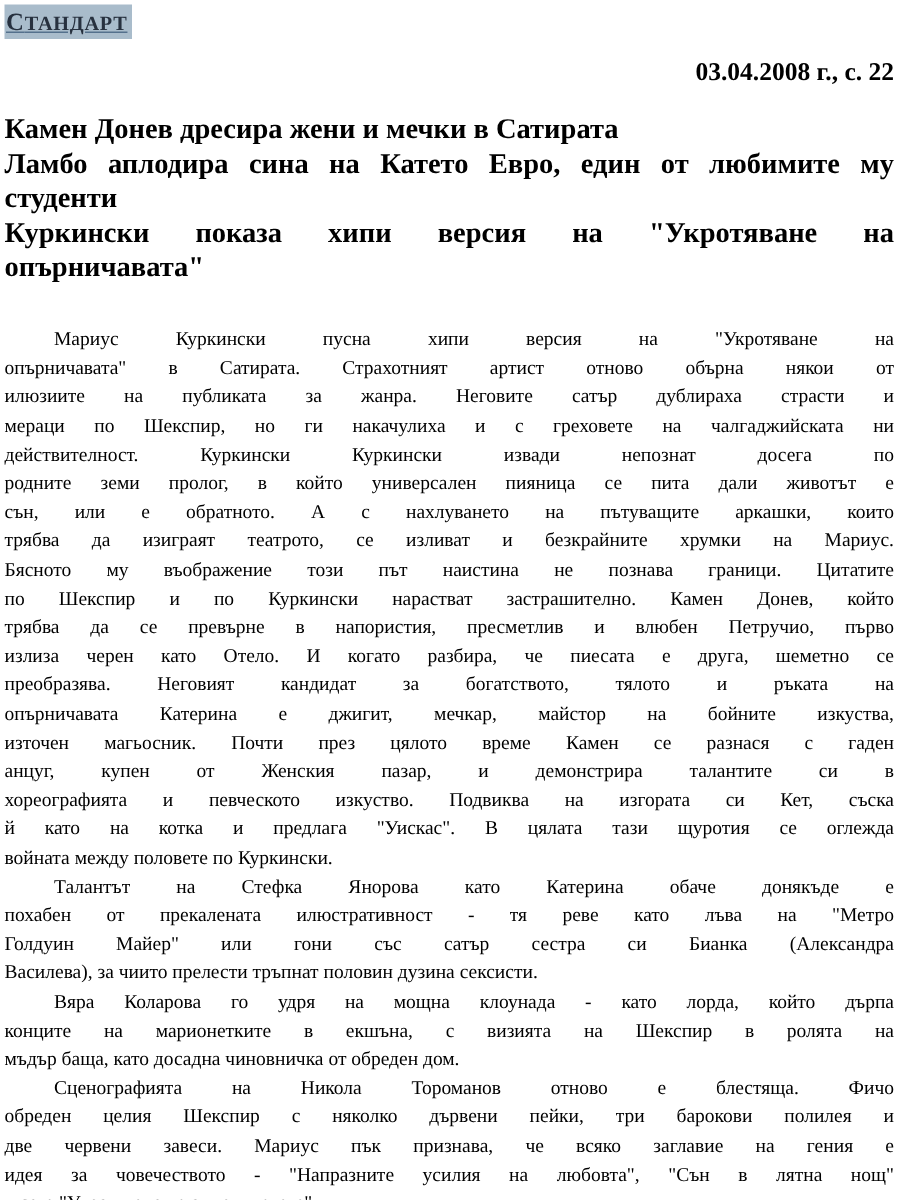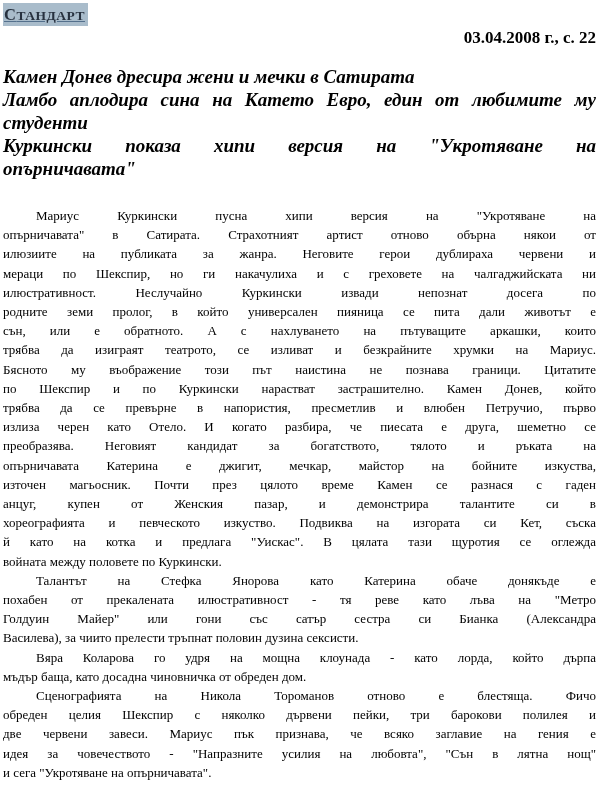--- a/index.html
+++ b/index.html
@@ -12,21 +12,21 @@
     width: 600px;
     height: 800px;
     box-sizing: border-box;
     padding: 3px 4px 2px 3px;
     background: #ffffff;
     color: #000000;
     font-family: "Liberation Serif", "DejaVu Serif", serif;
     overflow: hidden;
   }
   .masthead-row {
-    margin: 0 0 2px 0;
+    margin: 0 0 12px 0;
   }
   .masthead {
     display: inline-block;
     background: #a9bccb;
     color: #27313f;
     font-size: 13.5px;
     font-weight: 700;
     letter-spacing: 0.5px;
     padding: 2px 3px 1px 1px;
     text-decoration: underline;
@@ -46,21 +46,20 @@
   .headline-block {
     margin-top: 17px;
   }
   .hline {
     font-size: 19px;
     line-height: 23px;
     font-weight: 700;
     text-align: justify;
     text-align-last: justify;
     white-space: normal;
-    font-style: italic;
   }
   .hline.last {
     text-align-last: left;
   }
   .article-body {
     margin-top: 26px;
   }
   .paragraph {
     margin: 0;
   }
@@ -93,23 +92,23 @@
       <div class="hline first">Ламбо аплодира сина на Катето Евро, един от любимите му</div>
       <div class="hline last">студенти</div>
       <div class="hline first">Куркински показа хипи версия на "Укротяване на</div>
       <div class="hline last">опърничавата"</div>
     </div>
 
   <div class="article-body">
       <div class="paragraph">
         <div class="bline first">Мариус Куркински пусна хипи версия на "Укротяване на</div>
         <div class="bline">опърничавата" в Сатирата. Страхотният артист отново обърна някои от</div>
-        <div class="bline">илюзиите на публиката за жанра. Неговите герои дублираха червени и</div>
+        <div class="bline">илюзиите на публиката за жанра. Неговите сатър дублираха страсти и</div>
         <div class="bline">мераци по Шекспир, но ги накачулиха и с греховете на чалгаджийската ни</div>
-        <div class="bline">илюстративност. Неслучайно Куркински извади непознат досега по</div>
+        <div class="bline">действителност. Куркински Куркински извади непознат досега по</div>
         <div class="bline">родните земи пролог, в който универсален пияница се пита дали животът е</div>
         <div class="bline">сън, или е обратното. А с нахлуването на пътуващите аркашки, които</div>
         <div class="bline">трябва да изиграят театрото, се изливат и безкрайните хрумки на Мариус.</div>
         <div class="bline">Бясното му въображение този път наистина не познава граници. Цитатите</div>
         <div class="bline">по Шекспир и по Куркински нарастват застрашително. Камен Донев, който</div>
         <div class="bline">трябва да се превърне в напористия, пресметлив и влюбен Петручио, първо</div>
         <div class="bline">излиза черен като Отело. И когато разбира, че пиесата е друга, шеметно се</div>
         <div class="bline">преобразява. Неговият кандидат за богатството, тялото и ръката на</div>
         <div class="bline">опърничавата Катерина е джигит, мечкар, майстор на бойните изкуства,</div>
         <div class="bline">източен магьосник. Почти през цялото време Камен се разнася с гаден</div>
@@ -119,20 +118,21 @@
         <div class="bline last">войната между половете по Куркински.</div>
       </div>
       <div class="paragraph">
         <div class="bline first">Талантът на Стефка Янорова като Катерина обаче донякъде е</div>
         <div class="bline">похабен от прекалената илюстративност - тя реве като лъва на "Метро</div>
         <div class="bline">Голдуин Майер" или гони със сатър сестра си Бианка (Александра</div>
         <div class="bline last">Василева), за чиито прелести тръпнат половин дузина сексисти.</div>
       </div>
       <div class="paragraph">
         <div class="bline first">Вяра Коларова го удря на мощна клоунада - като лорда, който дърпа</div>
+        <div class="bline">конците на марионетките в екшъна, с визията на Шекспир в ролята на</div>
         <div class="bline last">мъдър баща, като досадна чиновничка от обреден дом.</div>
       </div>
       <div class="paragraph">
         <div class="bline first">Сценографията на Никола Тороманов отново е блестяща. Фичо</div>
         <div class="bline">обреден целия Шекспир с няколко дървени пейки, три барокови полилея и</div>
         <div class="bline">две червени завеси. Мариус пък признава, че всяко заглавие на гения е</div>
         <div class="bline">идея за човечеството - "Напразните усилия на любовта", "Сън в лятна нощ"</div>
         <div class="bline last">и сега "Укротяване на опърничавата".</div>
       </div>
     </div>

